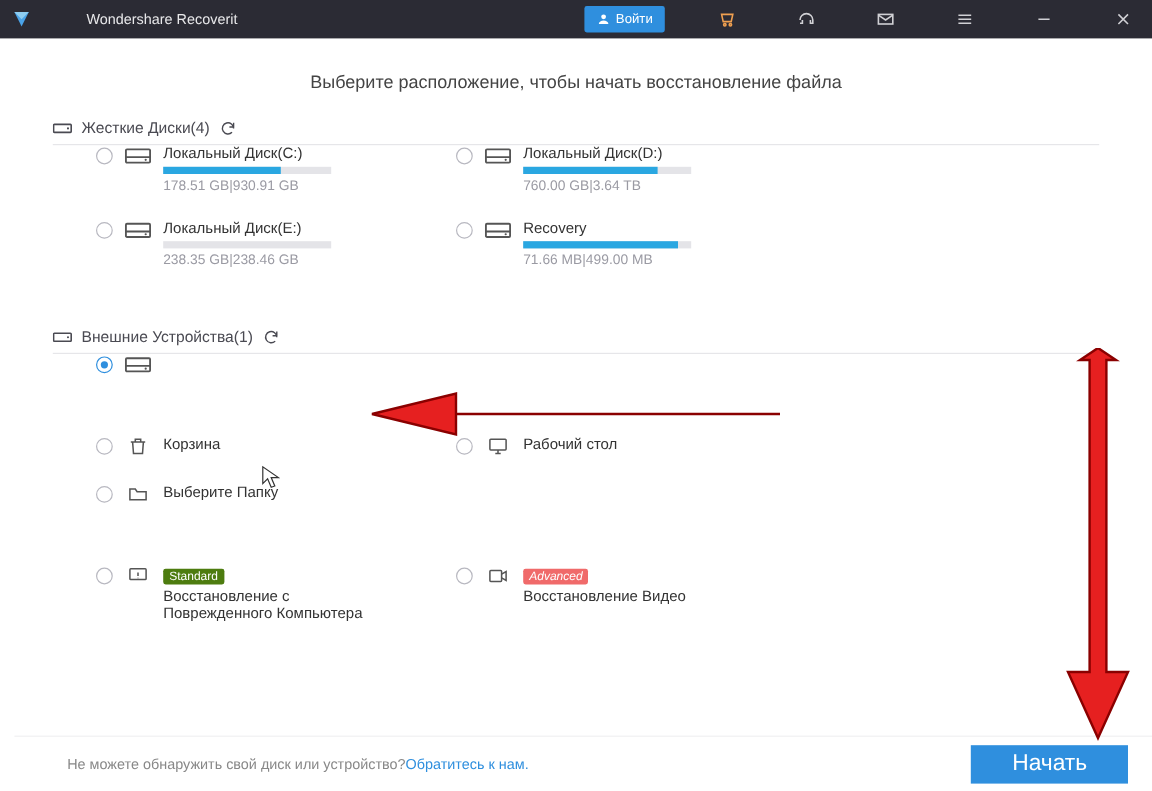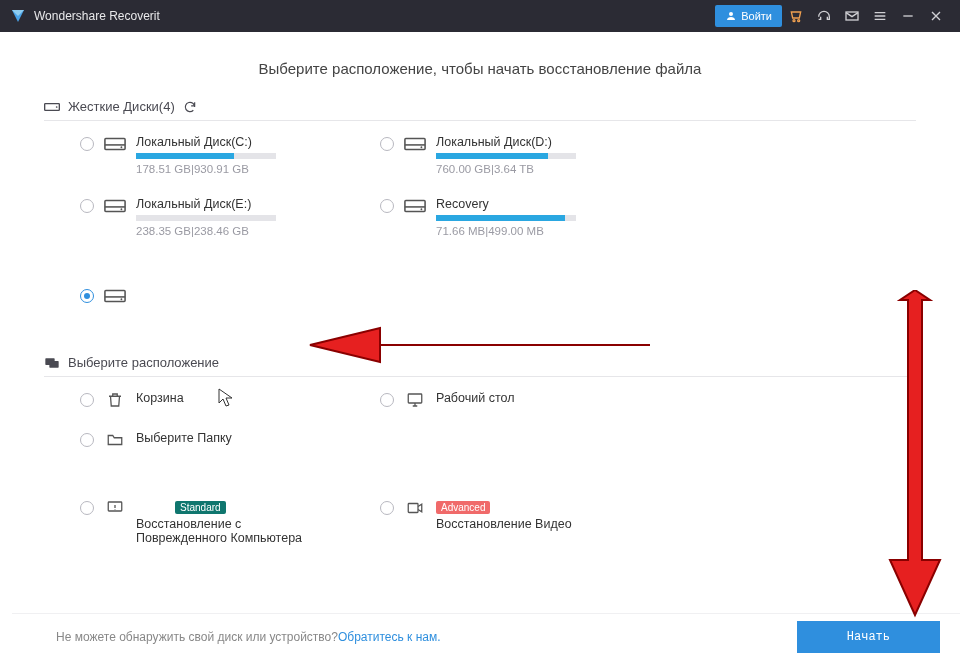--- a/index.html
+++ b/index.html
@@ -13,20 +13,21 @@
     font-size: 13px;
     color: #333;
   }
   .titlebar {
     height: 32px;
     background: #2b2b34;
     display: flex;
     align-items: center;
     padding: 0 10px;
     color: #e8e8ea;
+    gap: 38px;
   }
   .titlebar .logo-icon { width: 16px; height: 16px; margin-right: 8px; }
   .titlebar .title { font-size: 12px; font-weight: 500; flex: 0 0 auto; }
   .titlebar .spacer { flex: 1; }
   .login-btn {
     background: #2f8fde;
     color: #fff;
     border: none;
     height: 22px;
     padding: 0 10px;
@@ -54,21 +55,20 @@
     font-size: 15px;
     color: #444;
     margin: 28px 0 22px;
   }
   .section-header {
     display: flex;
     align-items: center;
     gap: 8px;
     border-bottom: 1px solid #e6e6e9;
     padding-bottom: 6px;
-    margin-bottom: 14px;
   }
   .section-header .sh-icon { width: 16px; height: 14px; color:#4a4a52;}
   .section-header .sh-label { font-size: 13px; color:#4a4a52; }
   .refresh-icon { width:14px; height:14px; color:#4a4a52; cursor:pointer;}
   .items {
     display: flex;
     flex-wrap: wrap;
     padding-left: 36px;
     margin-bottom: 28px;
   }
@@ -105,45 +105,44 @@
   .usage-fill { height:100%; background:#2aa7e1; }
   .item-sub { font-size: 11.5px; color:#9a9aa3; }
   .badge {
     display:inline-block;
     color:#fff;
     font-size:10px;
     padding:1px 5px;
     border-radius:2px;
     margin-bottom:3px;
   }
-  .badge.std { background:#0f766e;margin-left:39px; }
-  .badge.adv { background:#f06a6a; }
+  .badge.std { background:#4d7c0f; }
+  .badge.adv { background:#f06a6a;font-style:italic; }
   .footer {
     position:absolute;
     left:12px; right:0; bottom:0;
     height:46px;
     border-top:1px solid #f0f0f2;
     display:flex;
     align-items:center;
     padding:0 20px 0 44px;
     background:#fff;
     font-size:12px;
   }
   .footer .help-text { color:#888; }
   .footer .help-link { color:#2f8fde; cursor:pointer; }
   .start-btn {
     margin-left:auto;
     background:#2f8fde;
     color:#fff;
     border:none;
     height:32px;
-    padding:0 50px;
-    font-size:12px;
+    padding:0 34px;
+    font-size:19px;
     cursor:pointer;
-    font-family:Liberation Mono, monospace;
   }
   
   .arrow {
     position:absolute;
     pointer-events:none;
   }
   .cursor-arrow {
     position:absolute;
     left:218px; top:388px;
     width:16px; height:20px;
@@ -275,38 +274,41 @@
       <div class="item-body">
         <div class="item-label">Recovery</div>
         <div class="usage-bar">
             <div class="usage-fill" style="width:92%"></div>
           </div>
         <div class="item-sub">71.66 MB|499.00 MB</div>
       </div>
     </div>
   </div>
 
-  <div class="items">
-    <div class="item">
-      <input type="radio" name="loc" class="radio" checked="" style="">
-      <svg class="item-icon" viewBox="0 0 24 18">
-          <rect x="1" y="3" width="22" height="12" rx="1" fill="none" stroke="currentColor" stroke-width="1.7"></rect>
-          <path d="M1 10h22" stroke="currentColor" stroke-width="1.7"></path>
-          <circle cx="19" cy="12.5" r="1" fill="currentColor"></circle>
-        </svg>
-    </div>
-  </div>
-
   <div class="section-header">
     <svg class="sh-icon" viewBox="0 0 24 18">
-        <rect x="2" y="2" width="14" height="10" rx="1" fill="currentColor"></rect>
-        <rect x="8" y="6" width="14" height="10" rx="1" fill="currentColor"></rect>
-      </svg>
-    <span class="sh-label">Выберите расположение</span>
-  </div>
+        <rect x="1" y="4" width="22" height="10" rx="1" fill="none" stroke="currentColor" stroke-width="2"></rect>
+        <circle cx="19" cy="9" r="1.3" fill="currentColor"></circle>
+      </svg>
+    <span class="sh-label">Внешние Устройства(1)</span>
+    <svg class="refresh-icon" viewBox="0 0 24 24" fill="none" stroke="currentColor" stroke-width="2">
+        <path d="M20 12a8 8 0 10-2.3 5.6M20 4v6h-6"></path>
+      </svg>
+  </div>
+  <div class="items">
+    <div class="item">
+      <input type="radio" name="loc" class="radio" checked="" style="">
+      <svg class="item-icon" viewBox="0 0 24 18">
+          <rect x="1" y="3" width="22" height="12" rx="1" fill="none" stroke="currentColor" stroke-width="1.7"></rect>
+          <path d="M1 10h22" stroke="currentColor" stroke-width="1.7"></path>
+          <circle cx="19" cy="12.5" r="1" fill="currentColor"></circle>
+        </svg>
+    </div>
+  </div>
+
   <div class="items">
     <div class="item">
       <input type="radio" name="loc" class="radio" style="">
       <svg class="item-icon" viewBox="0 0 24 24" fill="none" stroke="currentColor" stroke-width="1.7">
           <path d="M4 7h16M9 7V4h6v3M6 7l1 13h10l1-13"></path>
         </svg>
       <div class="item-body">
           <div class="item-label">Корзина</div>
         </div>
     </div>

